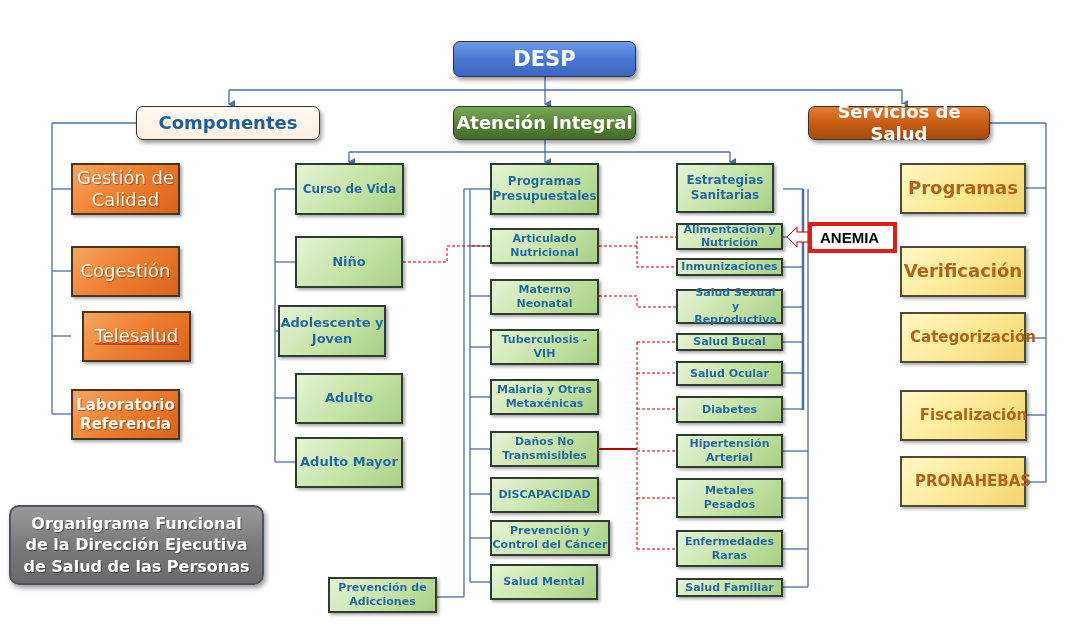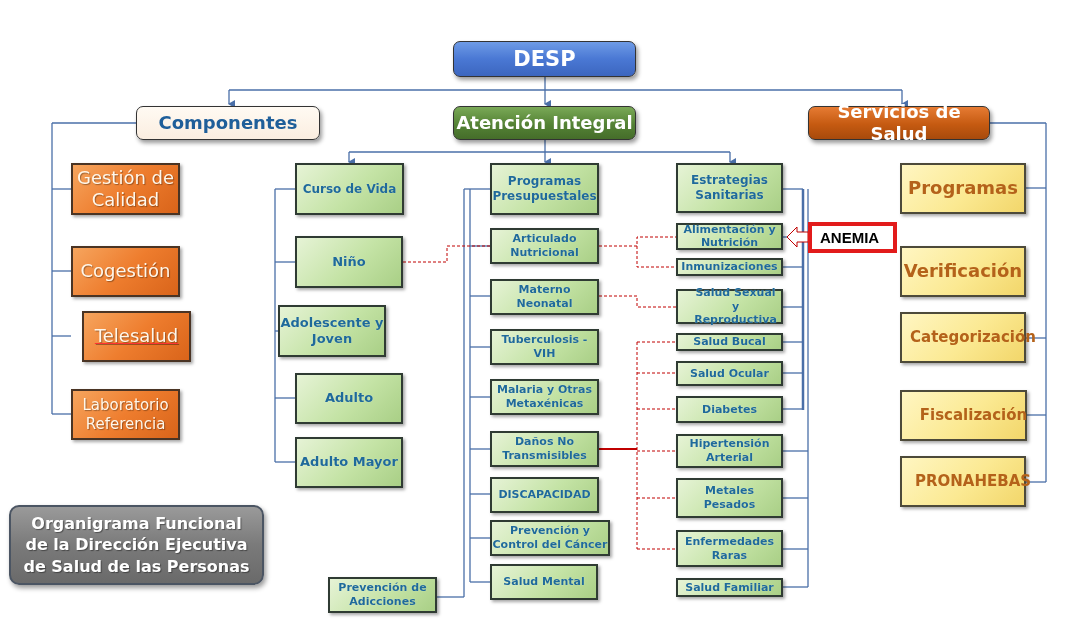--- a/index.html
+++ b/index.html
@@ -142,40 +142,40 @@
 
 <div class="box header componentes" style="left:136px;top:106px;width:184px;height:34px;">Componentes</div>
 <div class="box header atencion" style="left:453px;top:106px;width:183px;height:34px;">Atención Integral</div>
 <div class="box header servicios" style="left:808px;top:106px;width:182px;height:34px;">Servicios de Salud</div>
 
 <div class="box orange" style="left:71px;top:163px;width:109px;height:52px;">Gestión de Calidad</div>
 <div class="box orange" style="left:71px;top:246px;width:109px;height:51px;">Cogestión</div>
 <div class="box orange" style="left:82px;top:311px;width:109px;height:51px;">
     <span class="underline-wavy">Telesalud</span>
   </div>
-<div class="box orange small" style="left:71px;top:389px;width:109px;height:51px;">Laboratorio Referencia</div>
+<div class="box orange small" style="left:71px;top:389px;width:109px;height:51px;font-weight:bold;">Laboratorio Referencia</div>
 
 <div class="box green" style="left:295px;top:163px;width:109px;height:52px;">Curso de Vida</div>
 <div class="box green big" style="left:295px;top:236px;width:108px;height:52px;">Niño</div>
 <div class="box green big" style="left:278px;top:305px;width:108px;height:52px;">Adolescente y Joven</div>
 <div class="box green big" style="left:295px;top:373px;width:108px;height:51px;">Adulto</div>
 <div class="box green big" style="left:295px;top:437px;width:108px;height:51px;">Adulto Mayor</div>
 
 <div class="box green" style="left:490px;top:163px;width:109px;height:52px;">Programas Presupuestales</div>
 <div class="box green" style="left:490px;top:228px;width:109px;height:36px;font-size:11px;">Articulado Nutricional</div>
 <div class="box green" style="left:490px;top:279px;width:109px;height:36px;font-size:11px;">Materno Neonatal</div>
 <div class="box green" style="left:490px;top:329px;width:109px;height:36px;font-size:11px;">Tuberculosis - VIH</div>
 <div class="box green" style="left:490px;top:379px;width:109px;height:36px;font-size:11px;">Malaria y Otras Metaxénicas</div>
 <div class="box green" style="left:490px;top:431px;width:109px;height:36px;font-size:11px;">Daños No Transmisibles</div>
 <div class="box green" style="left:490px;top:477px;width:109px;height:36px;font-size:11px;">DISCAPACIDAD</div>
 <div class="box green" style="left:490px;top:520px;width:120px;height:36px;font-size:11px;">Prevención y Control del Cáncer</div>
 <div class="box green" style="left:490px;top:564px;width:108px;height:36px;font-size:11px;">Salud Mental</div>
 <div class="box green" style="left:328px;top:577px;width:109px;height:36px;font-size:11px;">Prevención de Adicciones</div>
 
-<div class="box green" style="left:676px;top:163px;width:107px;height:50px;">Estrategias Sanitarias</div>
+<div class="box green" style="left:676px;top:163px;width:98px;height:50px;">Estrategias Sanitarias</div>
 <div class="box green" style="left:676px;top:223px;width:107px;height:27px;font-size:11px;line-height:1.1;">Alimentación y Nutrición</div>
 <div class="box green" style="left:676px;top:258px;width:107px;height:18px;font-size:11px;">Inmunizaciones</div>
 <div class="box green" style="left:676px;top:289px;width:107px;height:35px;font-size:11px;padding-left:12px;">Salud Sexual y Reproductiva</div>
 <div class="box green" style="left:676px;top:333px;width:107px;height:18px;font-size:11px;">Salud Bucal</div>
 <div class="box green" style="left:676px;top:361px;width:107px;height:25px;font-size:11px;">Salud Ocular</div>
 <div class="box green" style="left:676px;top:396px;width:107px;height:27px;font-size:11px;">Diabetes</div>
 <div class="box green" style="left:676px;top:434px;width:107px;height:34px;font-size:11px;">Hipertensión Arterial</div>
 <div class="box green" style="left:676px;top:478px;width:107px;height:40px;font-size:11px;">Metales Pesados</div>
 <div class="box green" style="left:676px;top:530px;width:107px;height:37px;font-size:11px;">Enfermedades Raras</div>
 <div class="box green" style="left:676px;top:578px;width:107px;height:19px;font-size:11px;">Salud Familiar</div>

